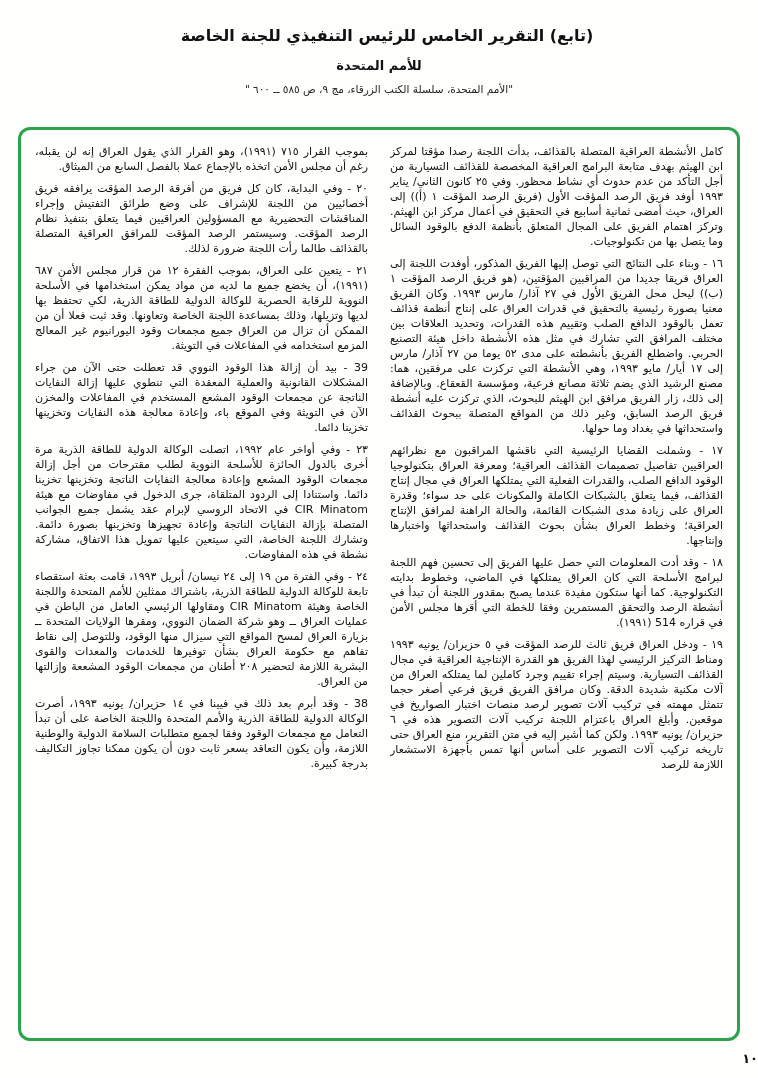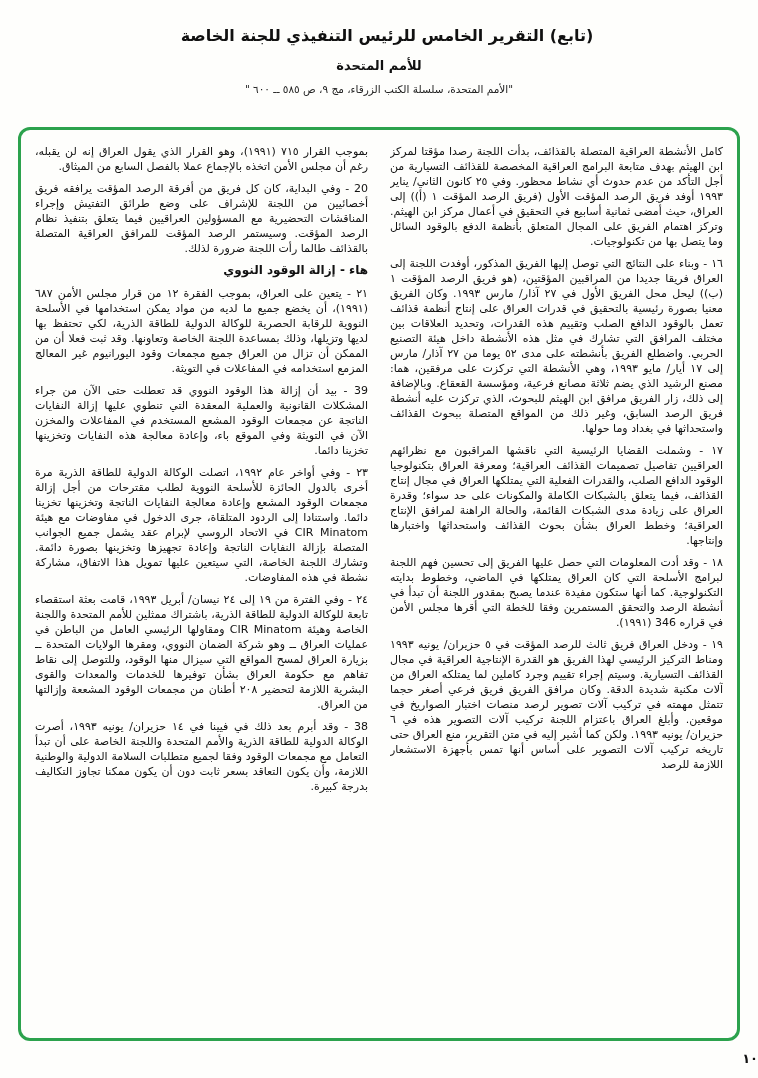--- a/index.html
+++ b/index.html
@@ -93,27 +93,26 @@
     <div class="title-line2">للأمم المتحدة</div>
     <div class="citation">"الأمم المتحدة، سلسلة الكتب الزرقاء، مج ٩، ص ٥٨٥ ــ ٦٠٠ "</div>
   </div>
 
   <div class="content-box" style="border-color: rgb(44, 162, 77);">
     <div class="columns">
       <div class="col" id="right-col">
           <p class="para">كامل الأنشطة العراقية المتصلة بالقذائف، بدأت اللجنة رصدا مؤقتا لمركز ابن الهيثم بهدف متابعة البرامج العراقية المخصصة للقذائف التسيارية من أجل التأكد من عدم حدوث أي نشاط محظور. وفي ٢٥ كانون الثاني/ يناير ١٩٩٣ أوفد فريق الرصد المؤقت الأول (فريق الرصد المؤقت ١ (أ)) إلى العراق، حيث أمضى ثمانية أسابيع في التحقيق في أعمال مركز ابن الهيثم. وتركز اهتمام الفريق على المجال المتعلق بأنظمة الدفع بالوقود السائل وما يتصل بها من تكنولوجيات.</p>
           <p class="para">١٦ - وبناء على النتائج التي توصل إليها الفريق المذكور، أوفدت اللجنة إلى العراق فريقا جديدا من المراقبين المؤقتين، (هو فريق الرصد المؤقت ١ (ب)) ليحل محل الفريق الأول في ٢٧ آذار/ مارس ١٩٩٣. وكان الفريق معنيا بصورة رئيسية بالتحقيق في قدرات العراق على إنتاج أنظمة قذائف تعمل بالوقود الدافع الصلب وتقييم هذه القدرات، وتحديد العلاقات بين مختلف المرافق التي تشارك في مثل هذه الأنشطة داخل هيئة التصنيع الحربي. واضطلع الفريق بأنشطته على مدى ٥٢ يوما من ٢٧ آذار/ مارس إلى ١٧ أيار/ مايو ١٩٩٣، وهي الأنشطة التي تركزت على مرفقين، هما: مصنع الرشيد الذي يضم ثلاثة مصانع فرعية، ومؤسسة القعقاع. وبالإضافة إلى ذلك، زار الفريق مرافق ابن الهيثم للبحوث، الذي تركزت عليه أنشطة فريق الرصد السابق، وغير ذلك من المواقع المتصلة ببحوث القذائف واستحداثها في بغداد وما حولها.</p>
           <p class="para">١٧ - وشملت القضايا الرئيسية التي ناقشها المراقبون مع نظرائهم العراقيين تفاصيل تصميمات القذائف العراقية؛ ومعرفة العراق بتكنولوجيا الوقود الدافع الصلب، والقدرات الفعلية التي يمتلكها العراق في مجال إنتاج القذائف، فيما يتعلق بالشبكات الكاملة والمكونات على حد سواء؛ وقدرة العراق على زيادة مدى الشبكات القائمة، والحالة الراهنة لمرافق الإنتاج العراقية؛ وخطط العراق بشأن بحوث القذائف واستحداثها واختبارها وإنتاجها.</p>
-          <p class="para">١٨ - وقد أدت المعلومات التي حصل عليها الفريق إلى تحسين فهم اللجنة لبرامج الأسلحة التي كان العراق يمتلكها في الماضي، وخطوط بدايته التكنولوجية. كما أنها ستكون مفيدة عندما يصبح بمقدور اللجنة أن تبدأ في أنشطة الرصد والتحقق المستمرين وفقا للخطة التي أقرها مجلس الأمن في قراره 346 (١٩٩١).</p>
+          <p class="para">١٨ - وقد أدت المعلومات التي حصل عليها الفريق إلى تحسين فهم اللجنة لبرامج الأسلحة التي كان العراق يمتلكها في الماضي، وخطوط بدايته التكنولوجية. كما أنها ستكون مفيدة عندما يصبح بمقدور اللجنة أن تبدأ في أنشطة الرصد والتحقق المستمرين وفقا للخطة التي أقرها مجلس الأمن في قراره 514 (١٩٩١).</p>
           <p class="para">١٩ - ودخل العراق فريق ثالث للرصد المؤقت في ٥ حزيران/ يونيه ١٩٩٣ ومناط التركيز الرئيسي لهذا الفريق هو القدرة الإنتاجية العراقية في مجال القذائف التسيارية. وسيتم إجراء تقييم وجرد كاملين لما يمتلكه العراق من آلات مكنية شديدة الدقة. وكان مرافق الفريق فريق فرعي أصغر حجما تتمثل مهمته في تركيب آلات تصوير لرصد منصات اختبار الصواريخ في موقعين. وأبلغ العراق باعتزام اللجنة تركيب آلات التصوير هذه في ٦ حزيران/ يونيه ١٩٩٣. ولكن كما أشير إليه في متن التقرير، منع العراق حتى تاريخه تركيب آلات التصوير على أساس أنها تمس بأجهزة الاستشعار اللازمة للرصد</p>
         </div>
       <div class="col" id="left-col">
           <p class="para">بموجب القرار ٧١٥ (١٩٩١)، وهو القرار الذي يقول العراق إنه لن يقبله، رغم أن مجلس الأمن اتخذه بالإجماع عملا بالفصل السابع من الميثاق.</p>
-          <p class="para">20 - وفي البداية، كان كل فريق من أفرقة الرصد المؤقت يرافقه فريق أخصائيين من اللجنة للإشراف على وضع طرائق التفتيش وإجراء المناقشات التحضيرية مع المسؤولين العراقيين فيما يتعلق بتنفيذ نظام الرصد المؤقت. وسيستمر الرصد المؤقت للمرافق العراقية المتصلة بالقذائف طالما رأت اللجنة ضرورة لذلك.</p>
-          <h3 class="sec-head">هاء - إزالة الوقود النووي</h3>
+          <p class="para">٢٠ - وفي البداية، كان كل فريق من أفرقة الرصد المؤقت يرافقه فريق أخصائيين من اللجنة للإشراف على وضع طرائق التفتيش وإجراء المناقشات التحضيرية مع المسؤولين العراقيين فيما يتعلق بتنفيذ نظام الرصد المؤقت. وسيستمر الرصد المؤقت للمرافق العراقية المتصلة بالقذائف طالما رأت اللجنة ضرورة لذلك.</p>
           <p class="para">٢١ - يتعين على العراق، بموجب الفقرة ١٢ من قرار مجلس الأمن ٦٨٧ (١٩٩١)، أن يخضع جميع ما لديه من مواد يمكن استخدامها في الأسلحة النووية للرقابة الحصرية للوكالة الدولية للطاقة الذرية، لكي تحتفظ بها لديها وتزيلها، وذلك بمساعدة اللجنة الخاصة وتعاونها. وقد ثبت فعلا أن من الممكن أن تزال من العراق جميع مجمعات وقود اليورانيوم غير المعالج المزمع استخدامه في المفاعلات في التويثة.</p>
           <p class="para">39 - بيد أن إزالة هذا الوقود النووي قد تعطلت حتى الآن من جراء المشكلات القانونية والعملية المعقدة التي تنطوي عليها إزالة النفايات الناتجة عن مجمعات الوقود المشعع المستخدم في المفاعلات والمخزن الآن في التويثة وفي الموقع باء، وإعادة معالجة هذه النفايات وتخزينها تخزينا دائما.</p>
           <p class="para">٢٣ - وفي أواخر عام ١٩٩٢، اتصلت الوكالة الدولية للطاقة الذرية مرة أخرى بالدول الحائزة للأسلحة النووية لطلب مقترحات من أجل إزالة مجمعات الوقود المشعع وإعادة معالجة النفايات الناتجة وتخزينها تخزينا دائما. واستنادا إلى الردود المتلقاة، جرى الدخول في مفاوضات مع هيئة CIR Minatom في الاتحاد الروسي لإبرام عقد يشمل جميع الجوانب المتصلة بإزالة النفايات الناتجة وإعادة تجهيزها وتخزينها بصورة دائمة. وتشارك اللجنة الخاصة، التي سيتعين عليها تمويل هذا الاتفاق، مشاركة نشطة في هذه المفاوضات.</p>
           <p class="para">٢٤ - وفي الفترة من ١٩ إلى ٢٤ نيسان/ أبريل ١٩٩٣، قامت بعثة استقصاء تابعة للوكالة الدولية للطاقة الذرية، باشتراك ممثلين للأمم المتحدة واللجنة الخاصة وهيئة CIR Minatom ومقاولها الرئيسي العامل من الباطن في عمليات العراق ــ وهو شركة الضمان النووي، ومقرها الولايات المتحدة ــ بزيارة العراق لمسح المواقع التي سيزال منها الوقود، وللتوصل إلى نقاط تفاهم مع حكومة العراق بشأن توفيرها للخدمات والمعدات والقوى البشرية اللازمة لتحضير ٢٠٨ أطنان من مجمعات الوقود المشععة وإزالتها من العراق.</p>
           <p class="para">38 - وقد أبرم بعد ذلك في فيينا في ١٤ حزيران/ يونيه ١٩٩٣، أصرت الوكالة الدولية للطاقة الذرية والأمم المتحدة واللجنة الخاصة على أن تبدأ التعامل مع مجمعات الوقود وفقا لجميع متطلبات السلامة الدولية والوطنية اللازمة، وأن يكون التعاقد بسعر ثابت دون أن يكون ممكنا تجاوز التكاليف بدرجة كبيرة.</p>
         </div>
     </div>
   </div>
 
   <div class="page-num">١٠</div>

